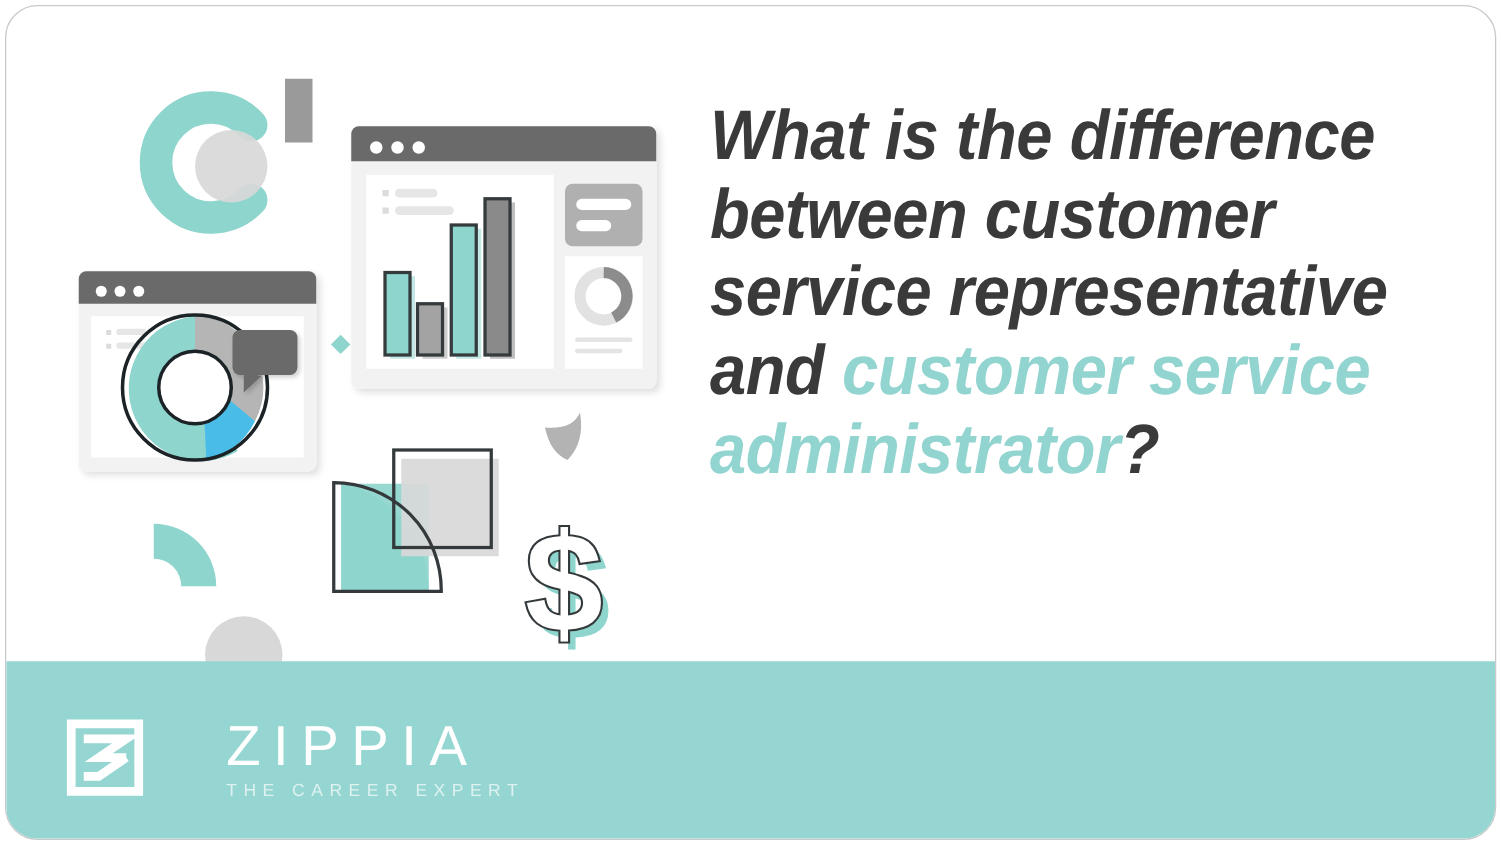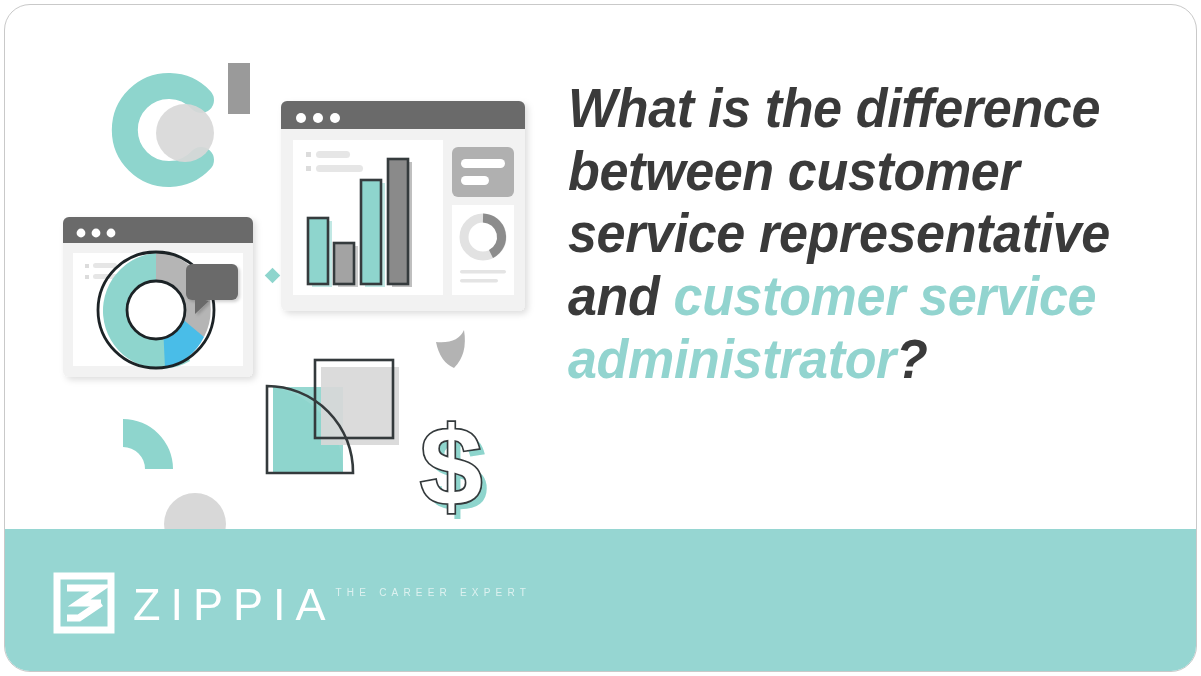--- a/index.html
+++ b/index.html
@@ -45,34 +45,35 @@
     align-items: center;
     gap: 18px;
   }
   #logo-mark {
     width: 62px;
     height: 62px;
     flex: 0 0 auto;
   }
   #logo-words {
     display: flex;
-    flex-direction: row;
+    flex-direction: column;
     justify-content: space-between;
     padding-top: 2px;
+    margin-left: 48px;
   }
   #logo-name {
     font-size: 45px;
     letter-spacing: 10px;
     color: #ffffff;
     line-height: 1;
     font-weight: 400;
     font-family: "Liberation Sans", sans-serif;
   }
   #logo-tagline {
-    font-size: 10px;
+    font-size: 14px;
     letter-spacing: 5.2px;
     color: #e4f4f3;
     margin-top: 5px;
     font-weight: 400;
     opacity: .92;
   }
   
   #headline {
     position: absolute;
     left: 563px;

